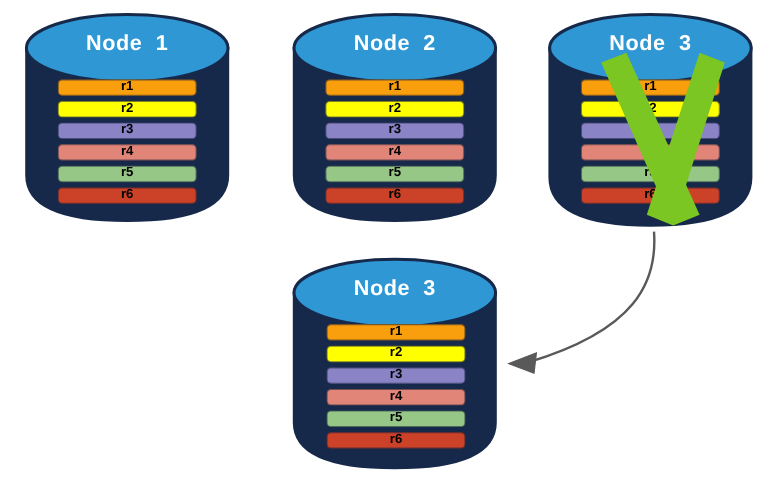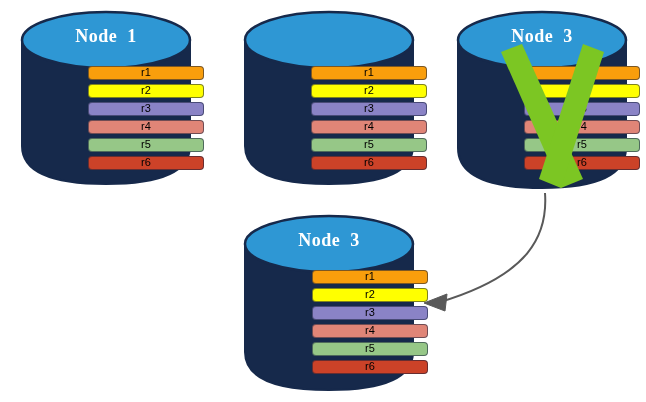--- a/index.html
+++ b/index.html
@@ -28,42 +28,41 @@
     left: 0; top: 0;
     overflow: visible;
   }
   .node-title {
     position: absolute;
     left: 0;
     width: 100%;
     text-align: center;
     color: #ffffff;
     font-weight: bold;
-    font-family: Liberation Serif, serif;
+    font-family: Liberation Sans, sans-serif;
     letter-spacing: 0.5px;
     white-space: pre;
     pointer-events: none;
   }
   .rows {
     position: absolute;
   }
   .row {
     position: absolute;
     border-radius: 4px;
     box-sizing: border-box;
     border: 1px solid rgba(20,30,55,0.55);
     color: #000000;
-    font-weight: normal;
+    font-weight: bold;
     text-align: left;
     font-family: "Liberation Sans", sans-serif;
     line-height: 1;
     display: flex;
     align-items: center;
     justify-content: center;
-    margin-left: 40px;
   }
   .xmark {
     position: absolute;
     pointer-events: none;
   }
   .arrow-layer {
     position: absolute;
     left: 0; top: 0;
     width: 646px;
     height: 402px;
@@ -90,20 +89,21 @@
         <div class="row" style="left: 0px; top: 72px; width: 116px; height: 13.5px; background: rgb(150, 199, 135); font-size: 11px; color: rgb(0, 0, 0);">r5</div>
         <div class="row" style="left: 0px; top: 90px; width: 116px; height: 13.5px; background: rgb(204, 66, 40); font-size: 11px; color: rgb(0, 0, 0);">r6</div>
       </div>
   </div>
 
   <div class="node" id="node-2-el" style="left:241px; top:6px; width:176px; height:182px;">
     <svg class="node-svg" width="176" height="182" viewBox="0 0 176 182">
       <path d="M4,34 L4,140 Q4,178 88,178 Q172,178 172,140 L172,34 Z" fill="#16294B" stroke="#16294B" stroke-width="2"></path>
       <ellipse cx="88" cy="34" rx="84" ry="28" fill="#2E97D4" stroke="#16294B" stroke-width="2.5"></ellipse>
     </svg>
+    <div class="node-title" style="top:20px; font-size:18px;">Node  2</div>
     <div class="rows" style="left:30px; top:60px; width:116px; height:110px;">
         <div class="row" style="left: 0px; top: 0px; width: 116px; height: 13.5px; background: rgb(249, 158, 12); font-size: 11px; color: rgb(0, 0, 0);">r1</div>
         <div class="row" style="left: 0px; top: 18px; width: 116px; height: 13.5px; background: rgb(255, 255, 0); font-size: 11px; color: rgb(0, 0, 0);">r2</div>
         <div class="row" style="left: 0px; top: 36px; width: 116px; height: 13.5px; background: rgb(138, 131, 198); font-size: 11px; color: rgb(0, 0, 0);">r3</div>
         <div class="row" style="left: 0px; top: 54px; width: 116px; height: 13.5px; background: rgb(224, 133, 119); font-size: 11px; color: rgb(0, 0, 0);">r4</div>
         <div class="row" style="left: 0px; top: 72px; width: 116px; height: 13.5px; background: rgb(150, 199, 135); font-size: 11px; color: rgb(0, 0, 0);">r5</div>
         <div class="row" style="left: 0px; top: 90px; width: 116px; height: 13.5px; background: rgb(204, 66, 40); font-size: 11px; color: rgb(0, 0, 0);">r6</div>
       </div>
   </div>
 

